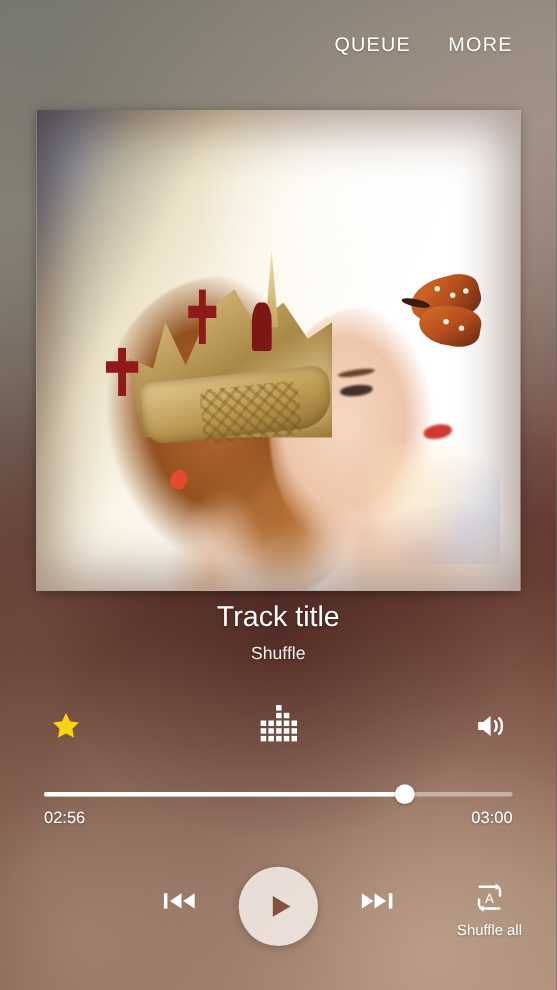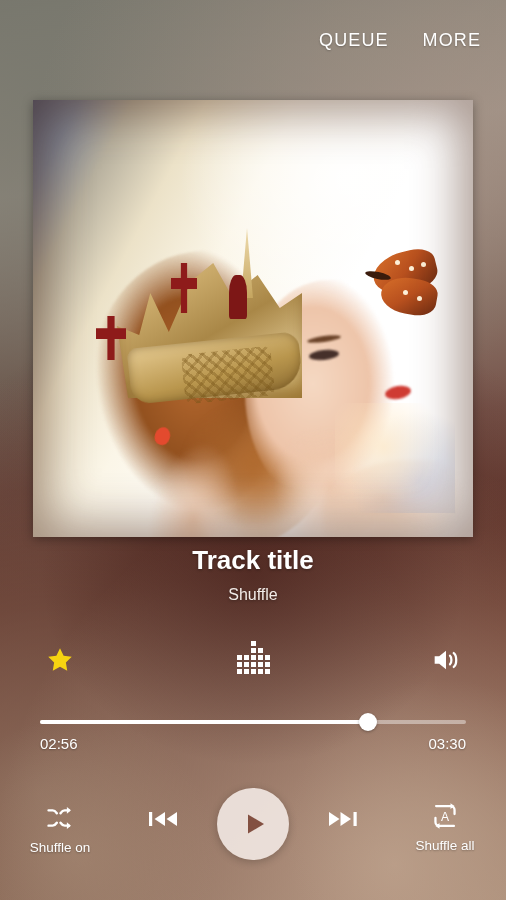--- a/index.html
+++ b/index.html
@@ -37,21 +37,21 @@
     background:
       radial-gradient(ellipse 60% 30% at 50% 64%, rgba(60,22,18,0.55), rgba(60,22,18,0) 70%),
       radial-gradient(ellipse 40% 22% at 15% 95%, rgba(168,140,118,0.55), rgba(168,140,118,0) 70%),
       radial-gradient(ellipse 45% 25% at 88% 93%, rgba(182,155,134,0.6), rgba(182,155,134,0) 70%);
   }
 
   
   #topbar {
     position:absolute; top:0; left:0; right:0; height:80px;
     display:flex; align-items:center; justify-content:flex-end;
-    gap:34px; padding-right:25px;
+    gap:34px; padding-right:40px;
   }
   .topbtn {
     color:#fff; font-size:18px; letter-spacing:1.1px;
     text-shadow:0 1px 2px rgba(0,0,0,.25);
     cursor:pointer; background:none; border:none;
     font-family:"Liberation Sans", sans-serif;
   }
 
   
   #art {
@@ -187,21 +187,21 @@
   }
   .vign {
     position:absolute; inset:0;
     box-shadow: inset 0 0 46px 14px rgba(70,35,18,.45);
     pointer-events:none;
   }
 
   
   #title {
     position:absolute; top:545px; left:0; right:0; text-align:center;
-    color:#fff; font-size:26px; font-weight:700;
+    color:#fff; font-size:26px; font-weight:400;
     text-shadow:0 1px 3px rgba(0,0,0,.35);
   }
   #artist {
     position:absolute; top:586px; left:0; right:0; text-align:center;
     color:#f2ece8; font-size:16px;
     text-shadow:0 1px 3px rgba(0,0,0,.35);
   }
 
   
   #iconrow {
@@ -359,33 +359,24 @@
   </div>
 
 </div>
 
 <div id="progwrap">
   <div id="track"></div>
   <div id="fill" style="width: 77%;"></div>
   <div id="thumb" style="left: 77%;"></div>
 </div>
 <div id="tcur">02:56</div>
-<div id="ttot">03:30</div>
+<div id="ttot">03:00</div>
 
 <div id="controls">
 
-  <div class="ctl" id="c-shuffle">
-    <svg width="32" height="28" viewBox="0 0 24 22" aria-hidden="true">
-      <path d="M3 5h3.2c1.6 0 2.4 1 3.3 2.3M3 17h3.2c1.6 0 2.4-1 3.3-2.3" stroke="#fff" stroke-width="1.9" fill="none" stroke-linecap="round"></path>
-      <path d="M12.4 7.3C13.3 6 14.1 5 15.7 5H19M12.4 14.7c.9 1.3 1.7 2.3 3.3 2.3H19" stroke="#fff" stroke-width="1.9" fill="none" stroke-linecap="round"></path>
-      <path d="M17.4 2.4L20.6 5l-3.2 2.6z" fill="#fff"></path>
-      <path d="M17.4 14.4L20.6 17l-3.2 2.6z" fill="#fff"></path>
-    </svg>
-    <div class="lab">Shuffle on</div>
-  </div>
 
   <div class="ctl" id="c-prev">
     <svg width="36" height="26" viewBox="0 0 36 26" aria-hidden="true">
       <rect x="4" y="6" width="3.2" height="14" fill="#fff"></rect>
       <path d="M20 6v14L9.5 13z" fill="#fff"></path>
       <path d="M32 6v14L21.5 13z" fill="#fff"></path>
     </svg>
   </div>
 
   <div class="ctl" id="c-play">

